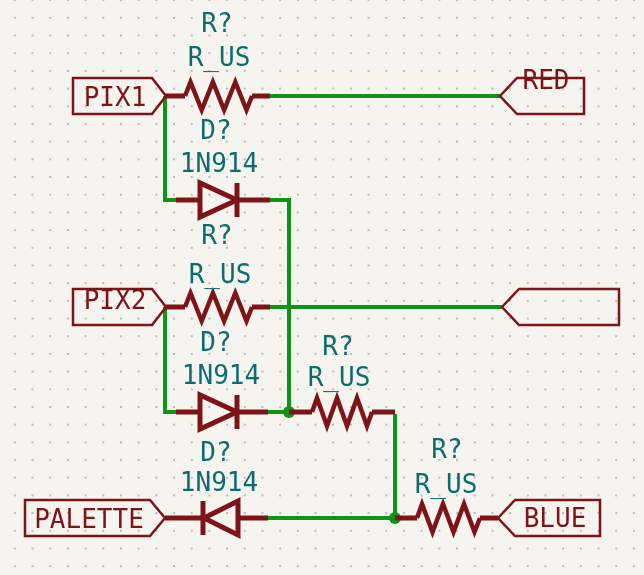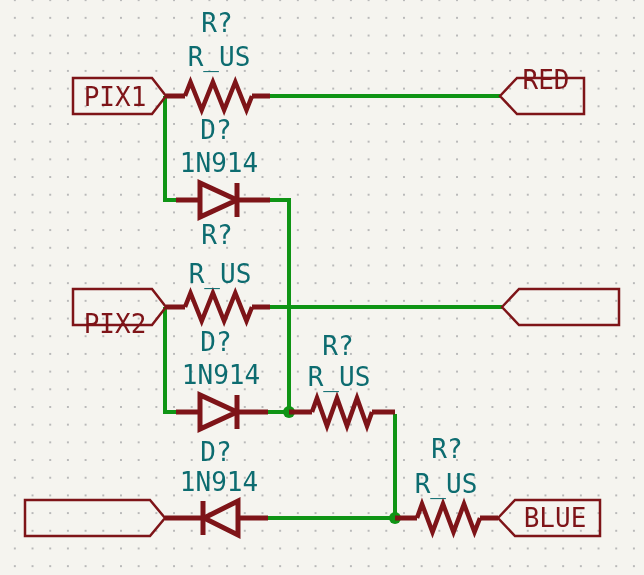--- a/index.html
+++ b/index.html
@@ -104,17 +104,18 @@
   <div class="txt field" style="left:216px; top:342px;">D?</div>
   <div class="txt field" style="left:221px; top:375px;">1N914</div>
   <div class="txt field" style="left:338px; top:346px;">R?</div>
   <div class="txt field" style="left:339px; top:377px;">R_US</div>
   <div class="txt field" style="left:216px; top:452px;">D?</div>
   <div class="txt field" style="left:219px; top:482px;">1N914</div>
   <div class="txt field" style="left:447px; top:449px;">R?</div>
   <div class="txt field" style="left:446px; top:484px;">R_US</div>
 
   <div class="txt netname" style="left:115px; top:97px;">PIX1</div>
-  <div class="txt netname" style="left:115px; top:324px;">PIX2</div>
+  <div class="txt netname" style="left:115px; top:300px;">PIX2</div>
+  <div class="txt netname" style="left:89px;  top:519px;">PALETTE</div>
   <div class="txt netname" style="left:546px; top:80px;">RED</div>
   <div class="txt netname" style="left:555px; top:518px;text-align:right;">BLUE</div>
 
 </div>
 
 </body></html>

